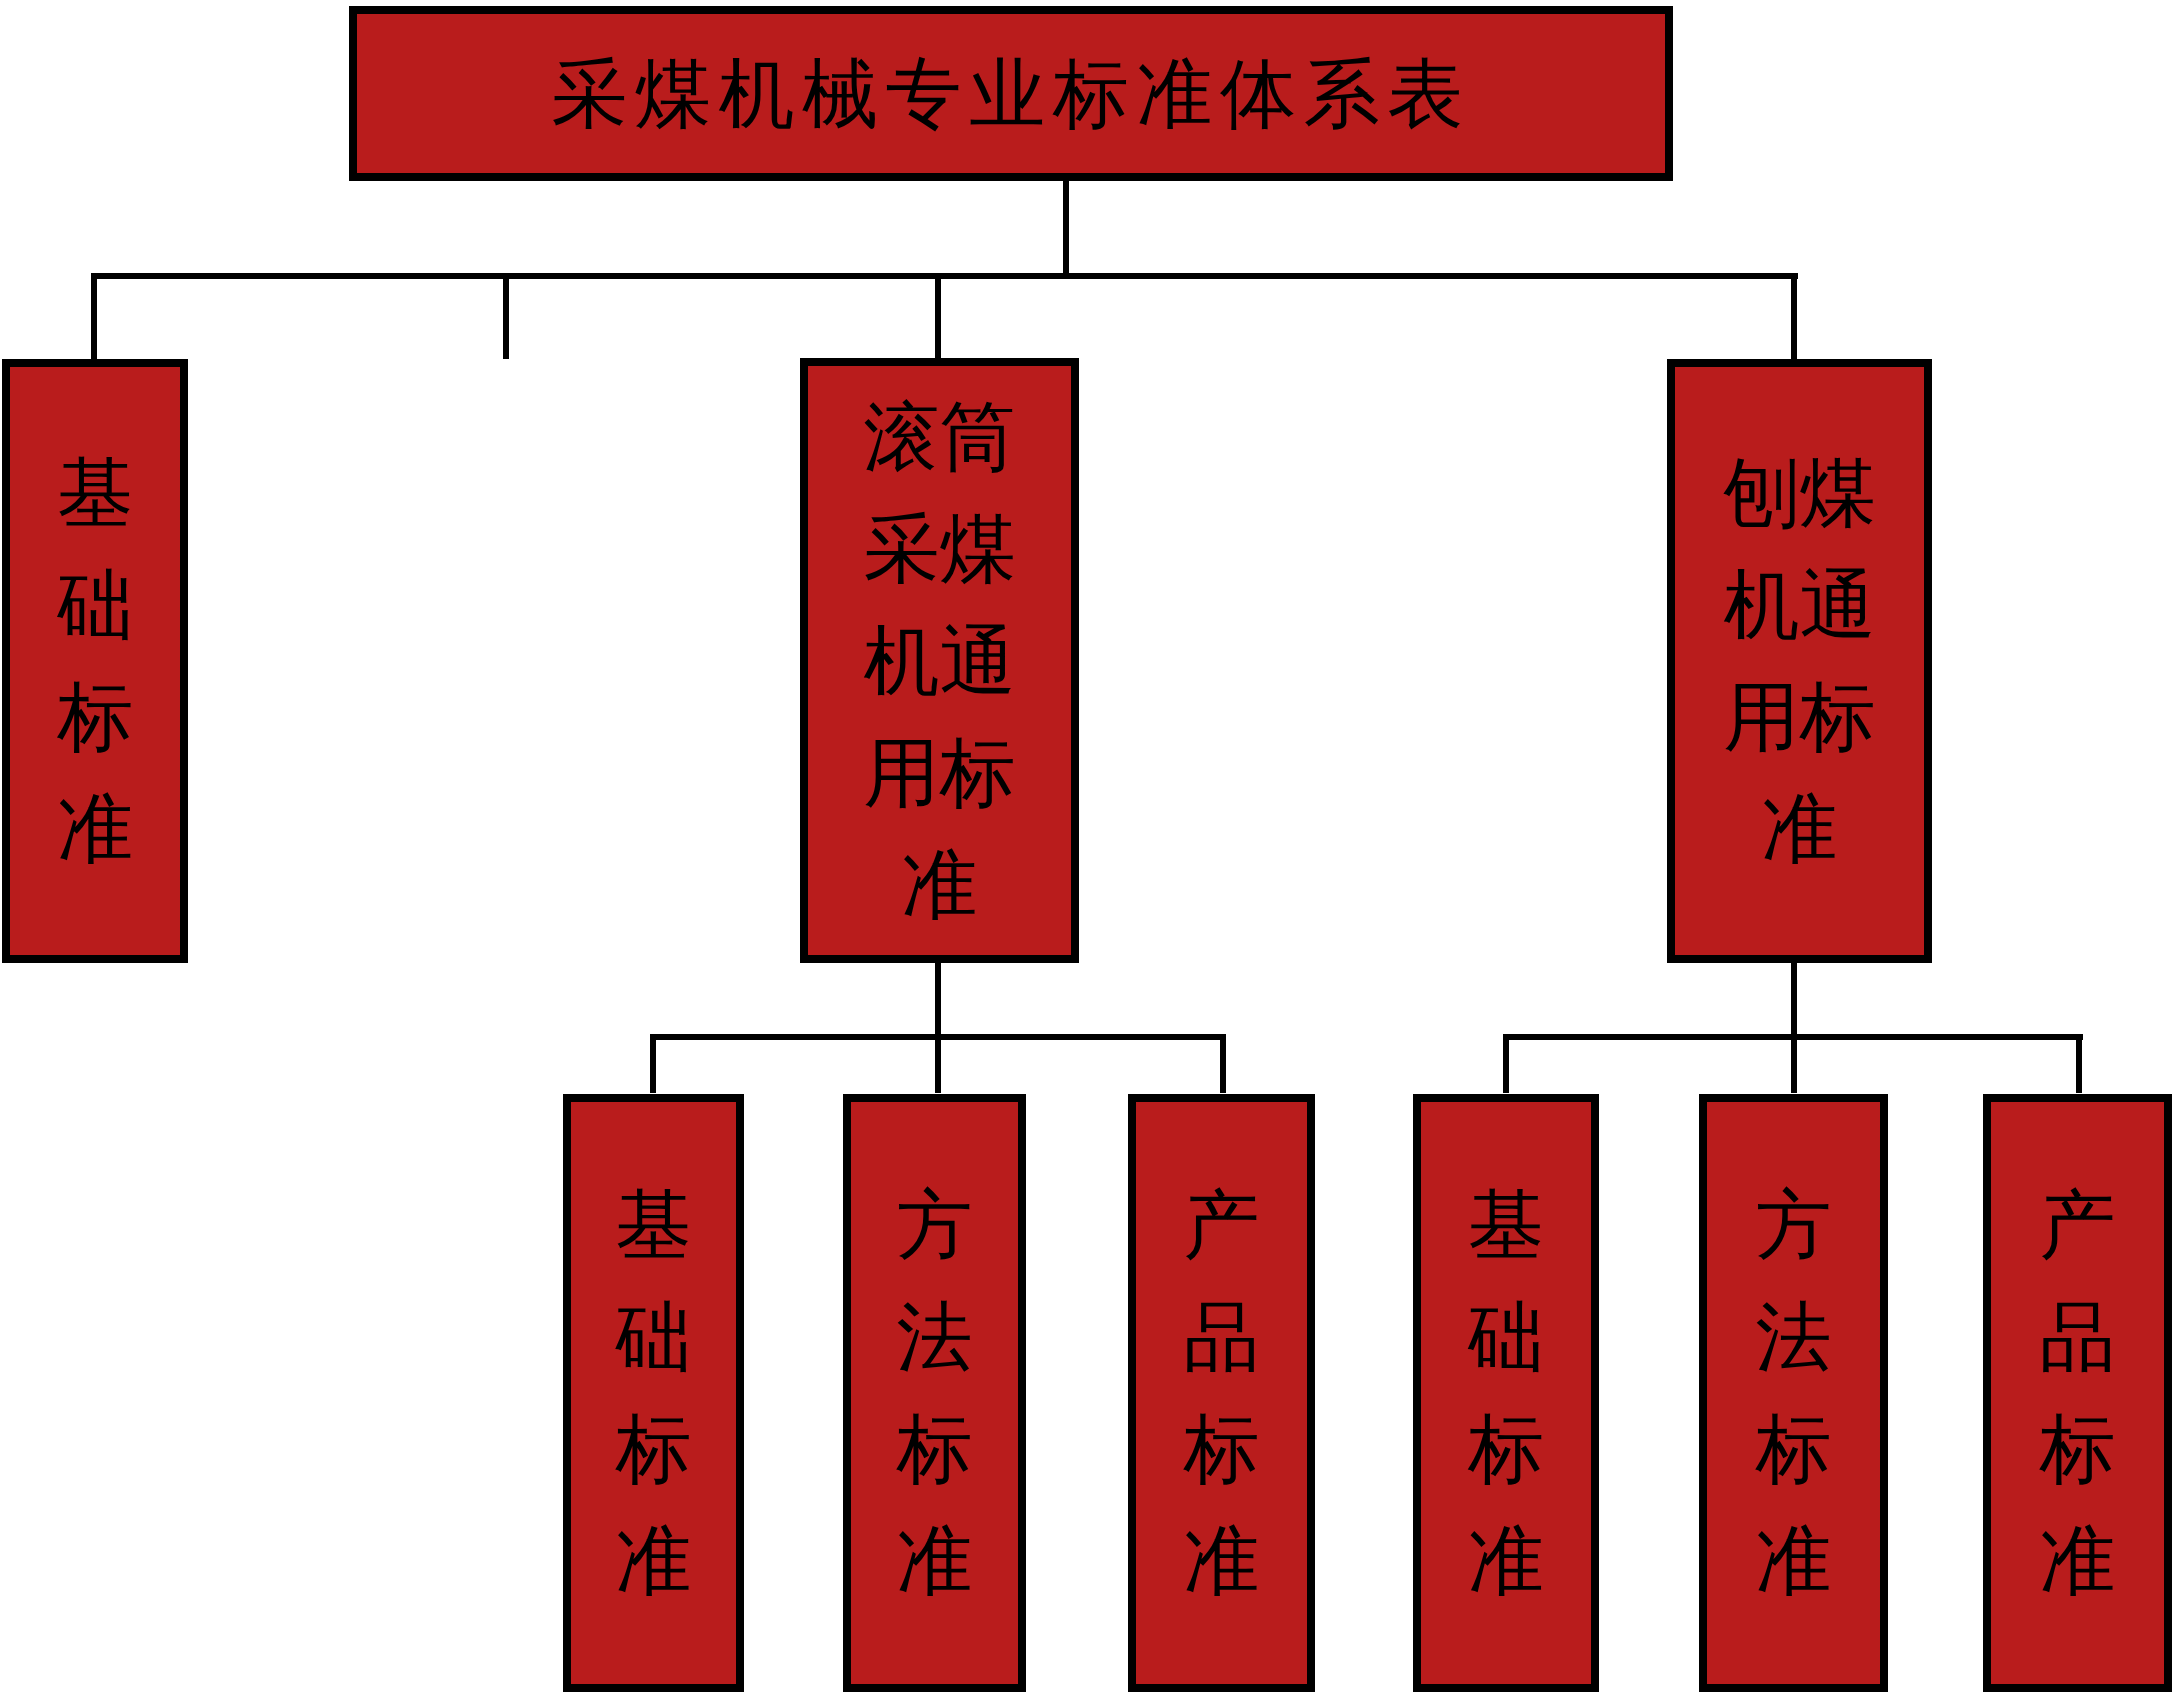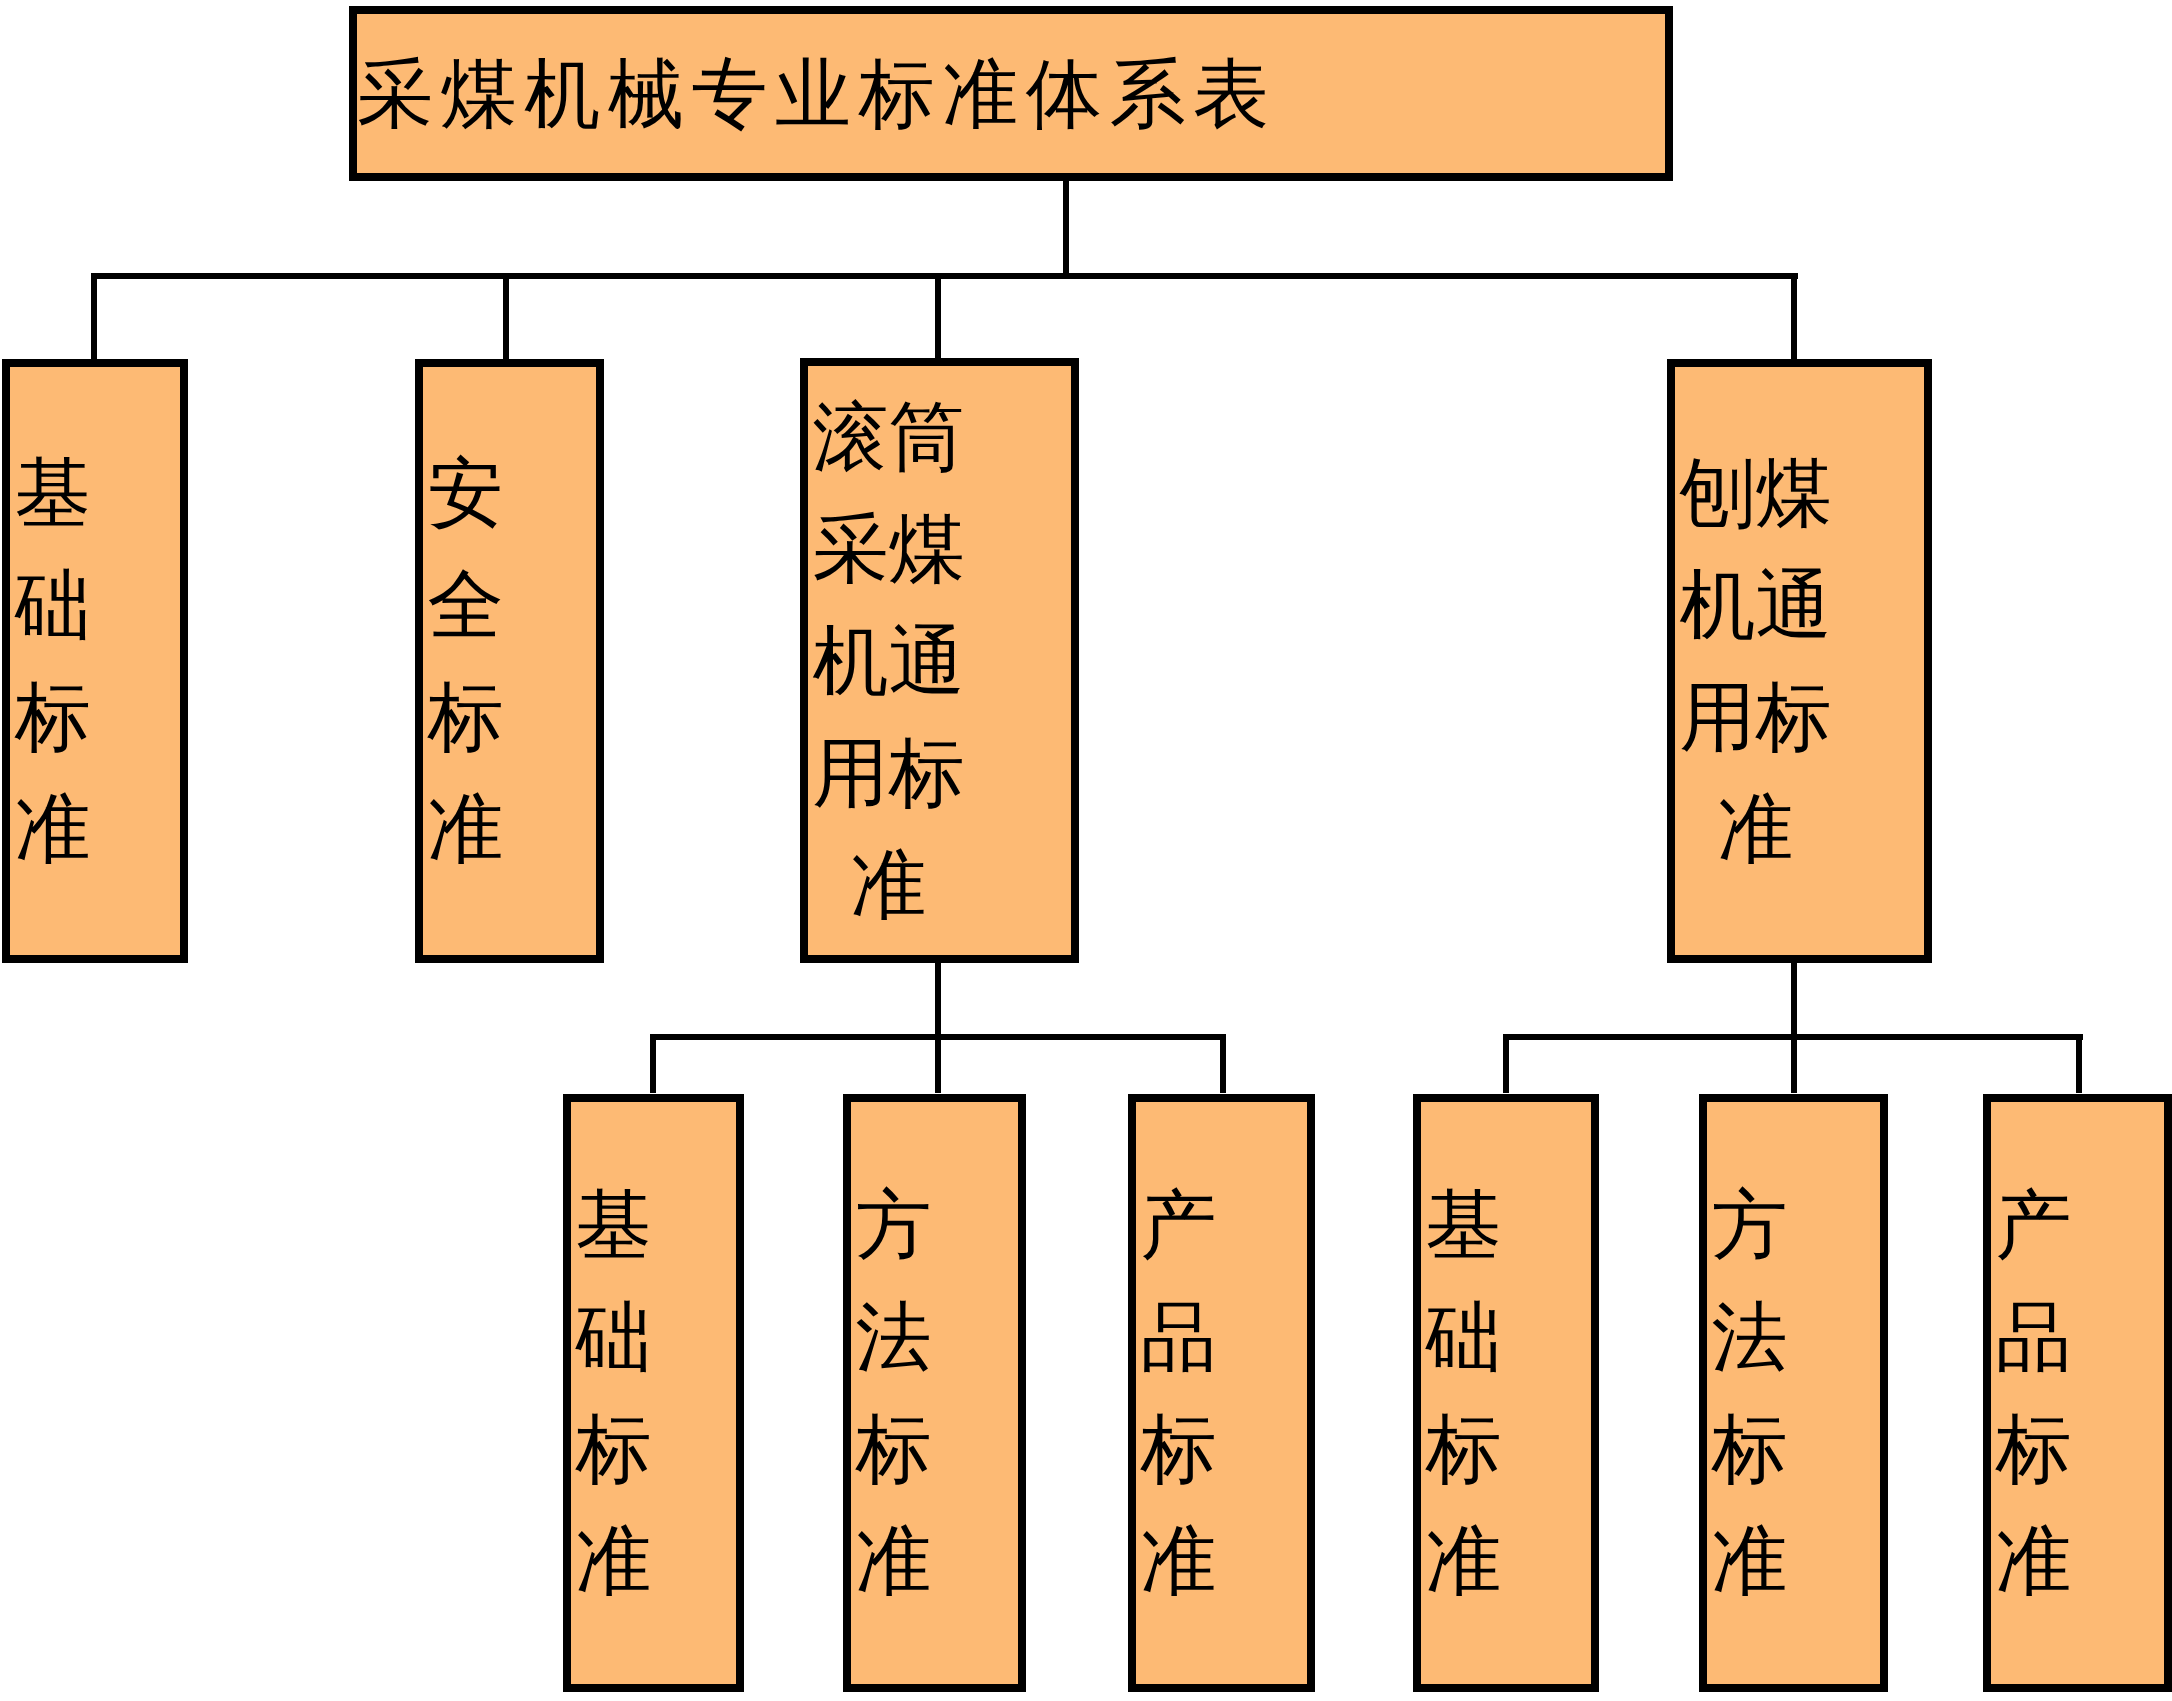--- a/index.html
+++ b/index.html
@@ -12,24 +12,24 @@
     width: 2172px;
     height: 1701px;
     background: #ffffff;
     font-family: "DejaVu Serif", "Liberation Serif", serif;
     color: #000000;
   }
   .box {
     position: absolute;
     box-sizing: border-box;
     border: 8.4px solid #000000;
-    background: #fdba74;
+    background: #b91c1c;
     display: flex;
     align-items: center;
-    justify-content: flex-start;
+    justify-content: center;
     overflow: hidden;
   }
   .label {
     font-size: 76px;
     line-height: 112px;
     color: #000000;
     text-align: center;
     word-break: break-all;
   }
   .cols-1 .label { width: 85px; }
@@ -61,23 +61,20 @@
 
   <div class="vline" style="left:91px; top:273px; width:6px; height:86px;"></div>
   <div class="vline" style="left:503px; top:273px; width:6px; height:86px;"></div>
   <div class="vline" style="left:935px; top:273px; width:6px; height:86px;"></div>
   <div class="vline" style="left:1791px; top:273px; width:6px; height:86px;"></div>
 
   <div class="box cols-1" style="left:2.3px; top:359px; width:186px; height:604px;">
     <div class="label">基础标准</div>
   </div>
 
-  <div class="box cols-1" style="left:415px; top:359px; width:189px; height:604px;">
-    <div class="label">安全标准</div>
-  </div>
 
   <div class="box cols-2" style="left:800px; top:358px; width:279px; height:605px;font-family:Liberation Serif, serif;">
     <div class="label">滚筒采煤机通用标准</div>
   </div>
 
   <div class="box cols-2" style="left:1667px; top:359px; width:265px; height:604px;">
     <div class="label">刨煤机通用标准</div>
   </div>
 
   <div class="vline" style="left:935px; top:963px; width:6px; height:75px;"></div>

